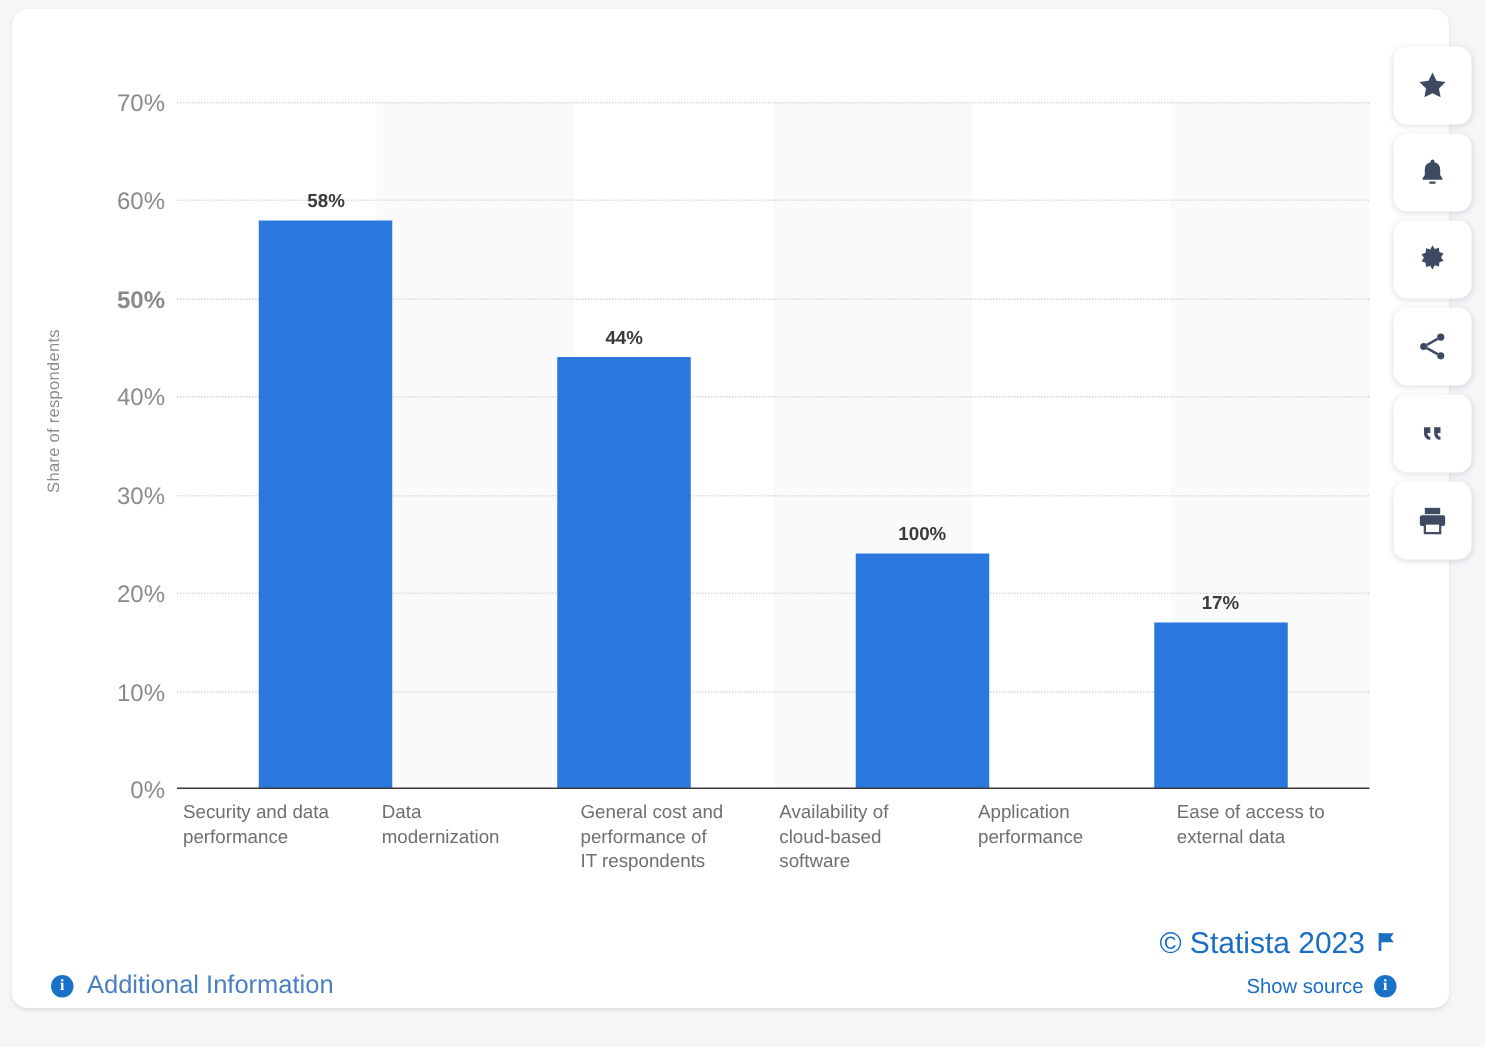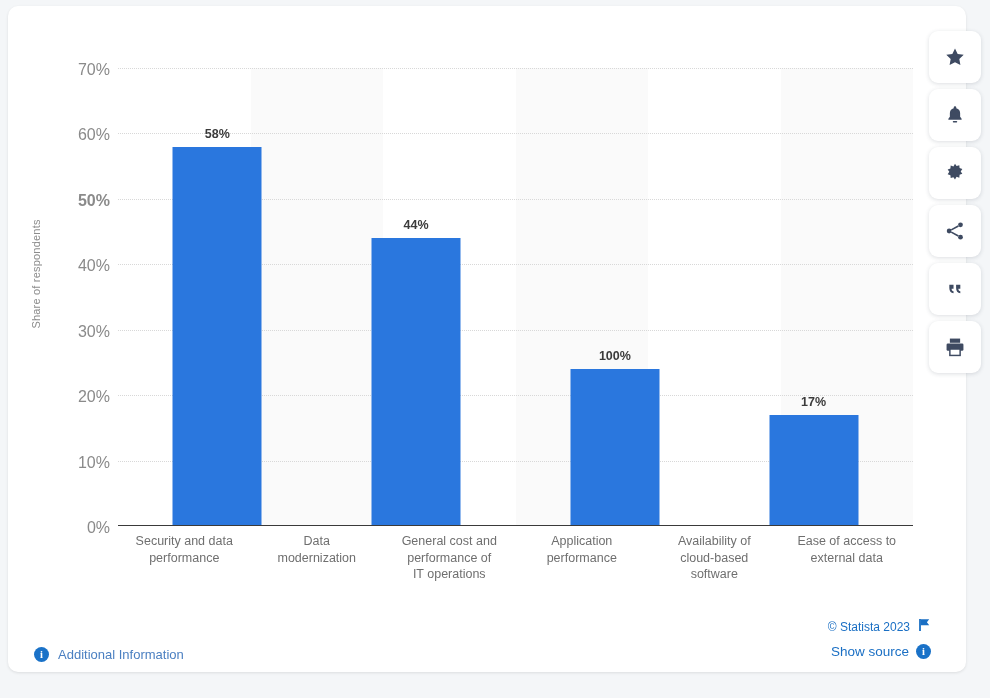--- a/index.html
+++ b/index.html
@@ -118,21 +118,20 @@
 
   .xlabels {
     position: absolute;
     left: 110px;
     top: 527px;
     width: 795px;
     display: flex;
   }
   .xlabel {
     flex: 1 1 0;
-    text-align: center;
     font-size: 12.5px;
     line-height: 16.5px;
     color: #6f6f6f;
     padding: 0 4px;
     box-sizing: border-box;
   }
 
   
   .toolbar {
     position: absolute;
@@ -157,32 +156,32 @@
   
   .footer-left {
     position: absolute;
     left: 26px;
     top: 641px;
     display: flex;
     align-items: center;
     cursor: pointer;
   }
   .footer-left .txt {
-    font-size: 13px;
+    font-size: 17px;
     color: #4a7fc1;
     margin-left: 9px;
   }
   .footer-right {
     position: absolute;
     right: 35px;
     top: 612px;
     text-align: right;
   }
   .copyright {
-    font-size: 12px;
+    font-size: 20px;
     color: #1a6fc4;
     display: flex;
     align-items: center;
     justify-content: flex-end;
     gap: 8px;
     cursor: pointer;
   }
   .showsource {
     margin-top: 9px;
     font-size: 13.5px;
@@ -269,30 +268,30 @@
             <div>Security and data</div>
             <div>performance</div>
           </div>
           <div class="xlabel">
             <div>Data</div>
             <div>modernization</div>
           </div>
           <div class="xlabel">
             <div>General cost and</div>
             <div>performance of</div>
-            <div>IT operations</div>
-          </div>
-          <div class="xlabel">
-            <div>Application</div>
-            <div>performance</div>
+            <div>IT respondents</div>
           </div>
           <div class="xlabel">
             <div>Availability of</div>
             <div>cloud-based</div>
             <div>software</div>
+          </div>
+          <div class="xlabel">
+            <div>Application</div>
+            <div>performance</div>
           </div>
           <div class="xlabel">
             <div>Ease of access to</div>
             <div>external data</div>
           </div>
         </div>
     </div>
 
     <div class="toolbar" id="toolbar">
         <div class="tool-btn">

